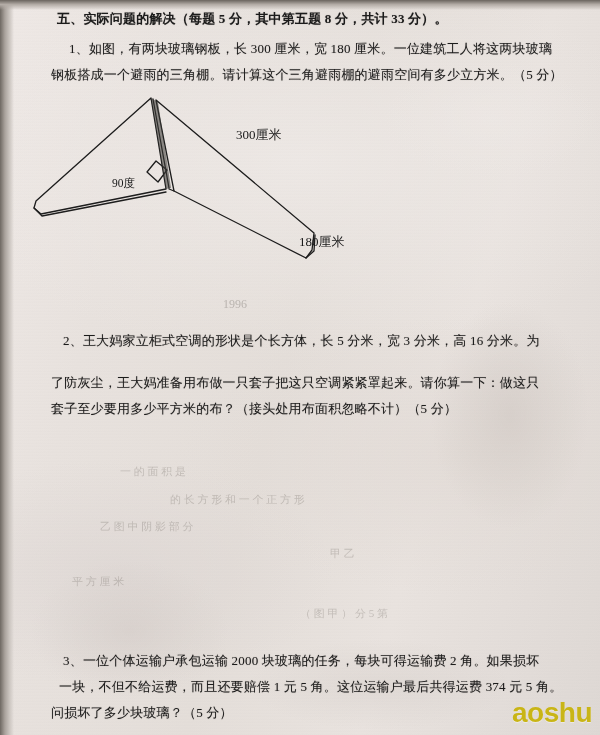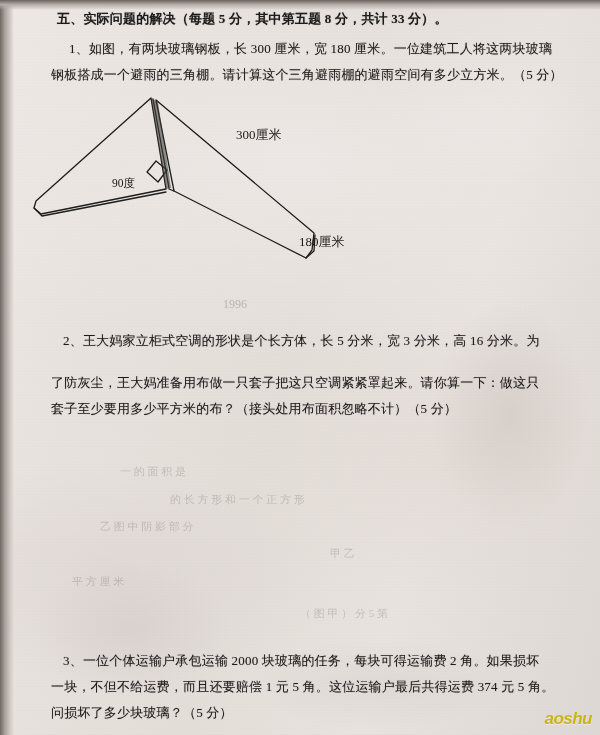--- a/index.html
+++ b/index.html
@@ -116,23 +116,22 @@
   #watermark {
     position: absolute;
     right: 8px;
     bottom: 6px;
     z-index: 7;
     display: flex;
     align-items: baseline;
     font-family: "Liberation Sans", sans-serif;
   }
   #watermark .wm-en {
-    font-size: 17px;
+    font-size: 28px;
     font-weight: bold;
-    font-style: italic;
     color: #c9b516;
     letter-spacing: -0.5px;
     text-shadow: 0 1px 0 rgba(255,255,255,0.4);
   }
   #watermark .wm-cn {
     font-size: 21px;
     font-weight: bold;
     color: #c9b516;
     margin-left: 4px;
     text-shadow: 0 1px 0 rgba(255,255,255,0.4);
@@ -161,21 +160,21 @@
     <div class="line bold" style="left:20px;top:10px;">五、实际问题的解决（每题 5 分，其中第五题 8 分，共计 33 分）。</div>
 
     <div class="line" style="left:32px;top:40px;">1、如图，有两块玻璃钢板，长 300 厘米，宽 180 厘米。一位建筑工人将这两块玻璃</div>
     <div class="line" style="left:14px;top:66px;">钢板搭成一个避雨的三角棚。请计算这个三角避雨棚的避雨空间有多少立方米。（5 分）</div>
 
     <div class="line" style="left:26px;top:332px;">2、王大妈家立柜式空调的形状是个长方体，长 5 分米，宽 3 分米，高 16 分米。为</div>
     <div class="line" style="left:14px;top:374px;">了防灰尘，王大妈准备用布做一只套子把这只空调紧紧罩起来。请你算一下：做这只</div>
     <div class="line" style="left:14px;top:400px;">套子至少要用多少平方米的布？（接头处用布面积忽略不计）（5 分）</div>
 
     <div class="line" style="left:26px;top:652px;">3、一位个体运输户承包运输 2000 块玻璃的任务，每块可得运输费 2 角。如果损坏</div>
-    <div class="line" style="left:14px;top:678px;">一块，不但不给运费，而且还要赔偿 1 元 5 角。这位运输户最后共得运费 374 元 5 角。</div>
+    <div class="line" style="left:22px;top:678px;">一块，不但不给运费，而且还要赔偿 1 元 5 角。这位运输户最后共得运费 374 元 5 角。</div>
     <div class="line" style="left:14px;top:704px;">问损坏了多少块玻璃？（5 分）</div>
 
   </div>
 
   <div id="figure">
     <svg width="360" height="200" viewBox="0 0 360 200" xmlns="http://www.w3.org/2000/svg">
       <g fill="none" stroke="#1c1c1c" stroke-width="1.3" stroke-linejoin="round" stroke-linecap="round">
 
         <path d="M 137 10 L 155 103 L 27 115 L 18 117 L 20 122 L 30 128 L 36 95 L 24 113" opacity="0"></path>
         <path d="M 137 10 L 152 100 L 22 112 L 17 117 L 20 120 L 36 98 Z" opacity="0"></path>

